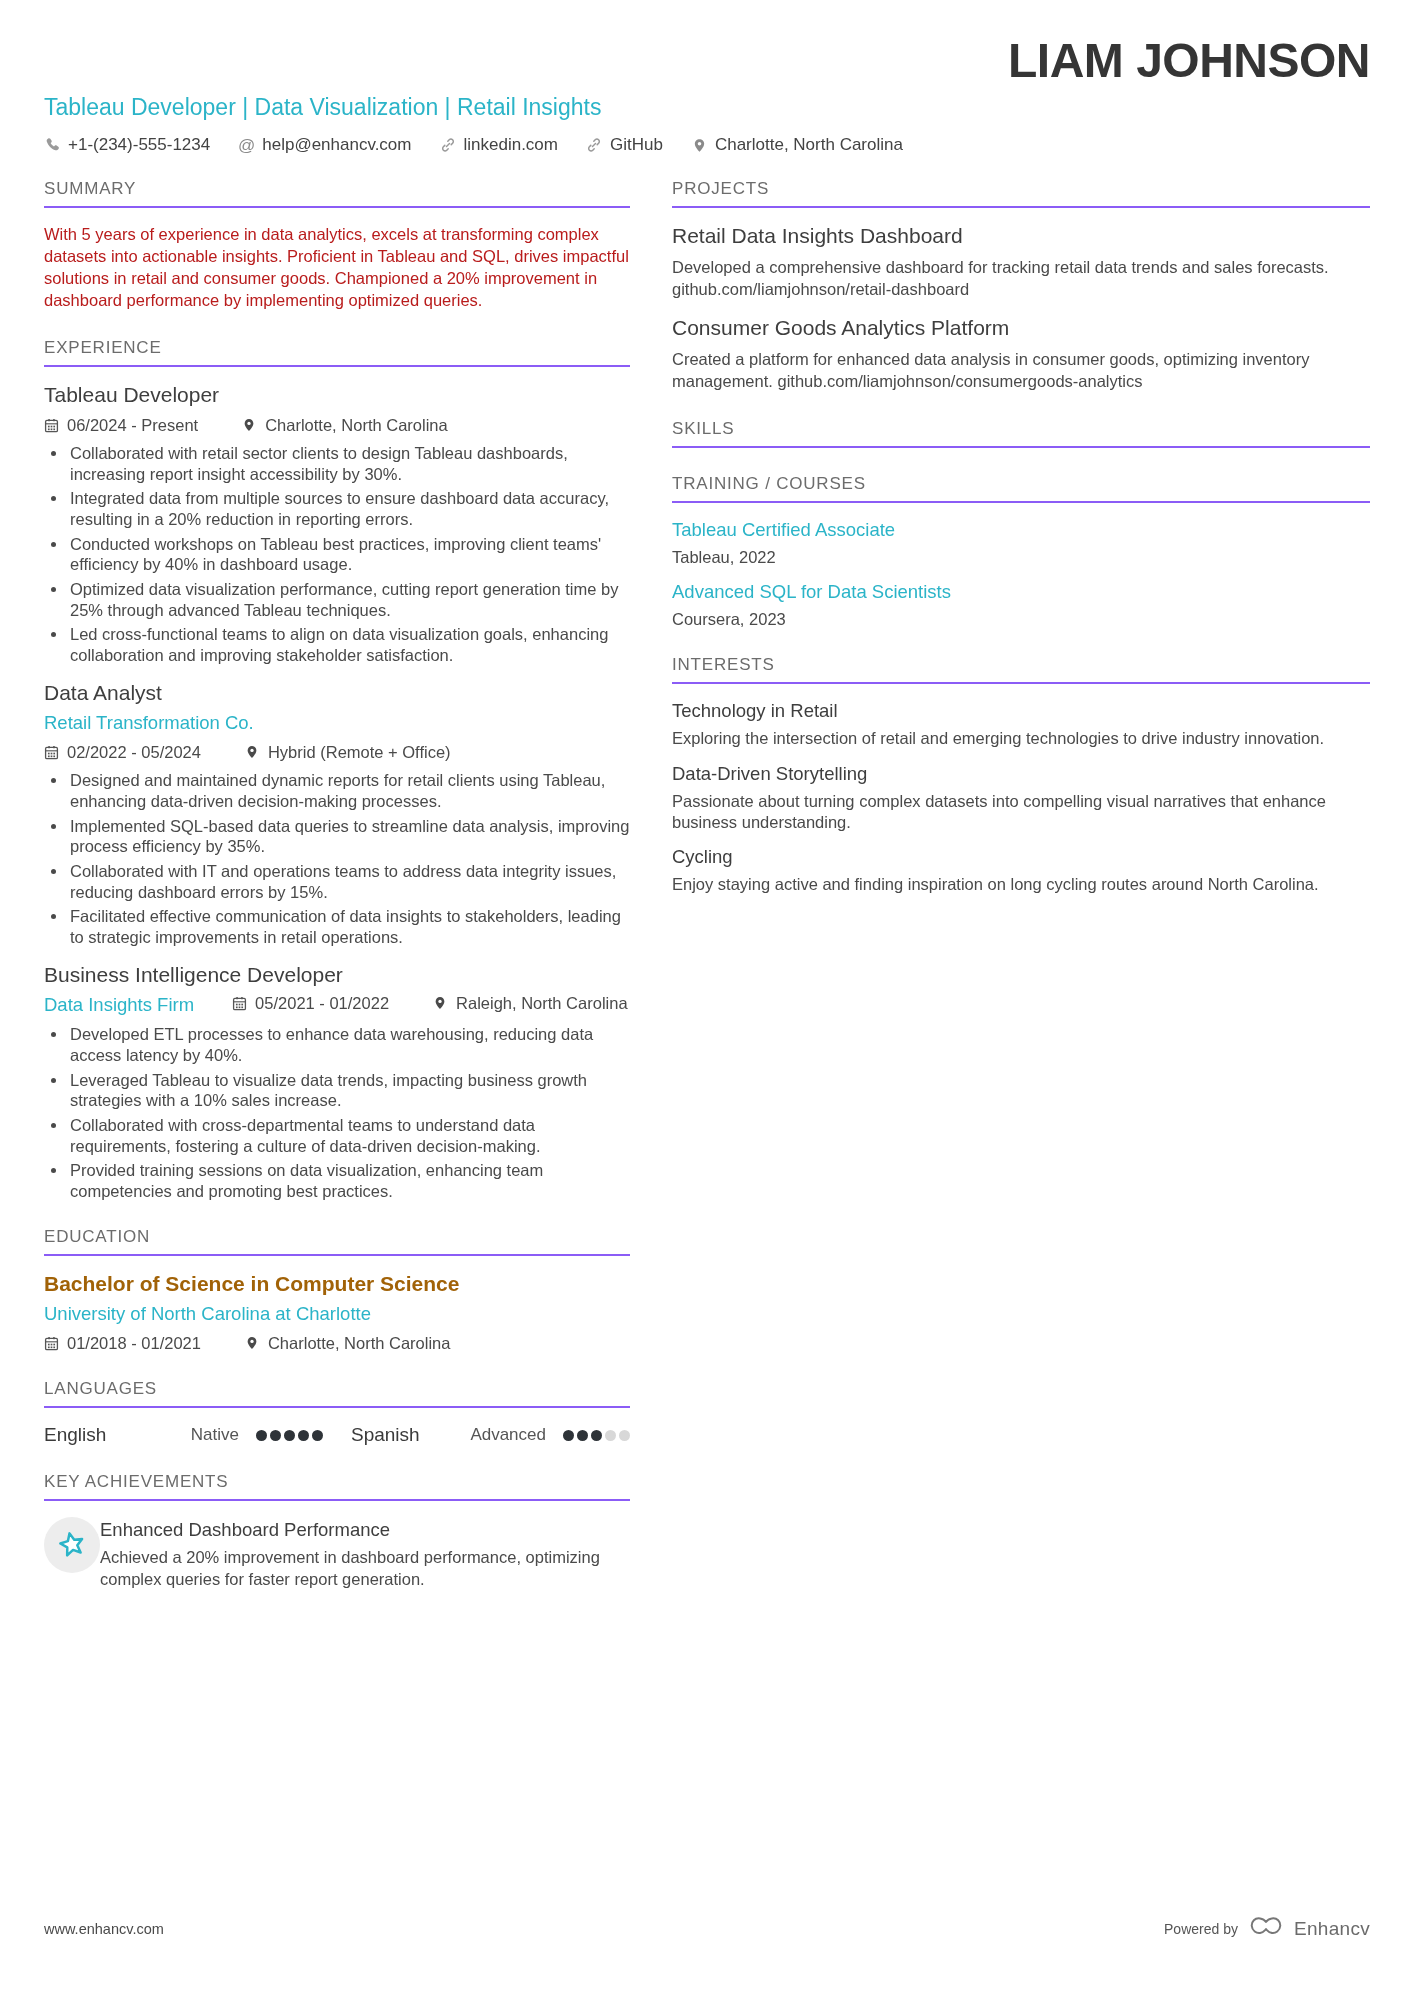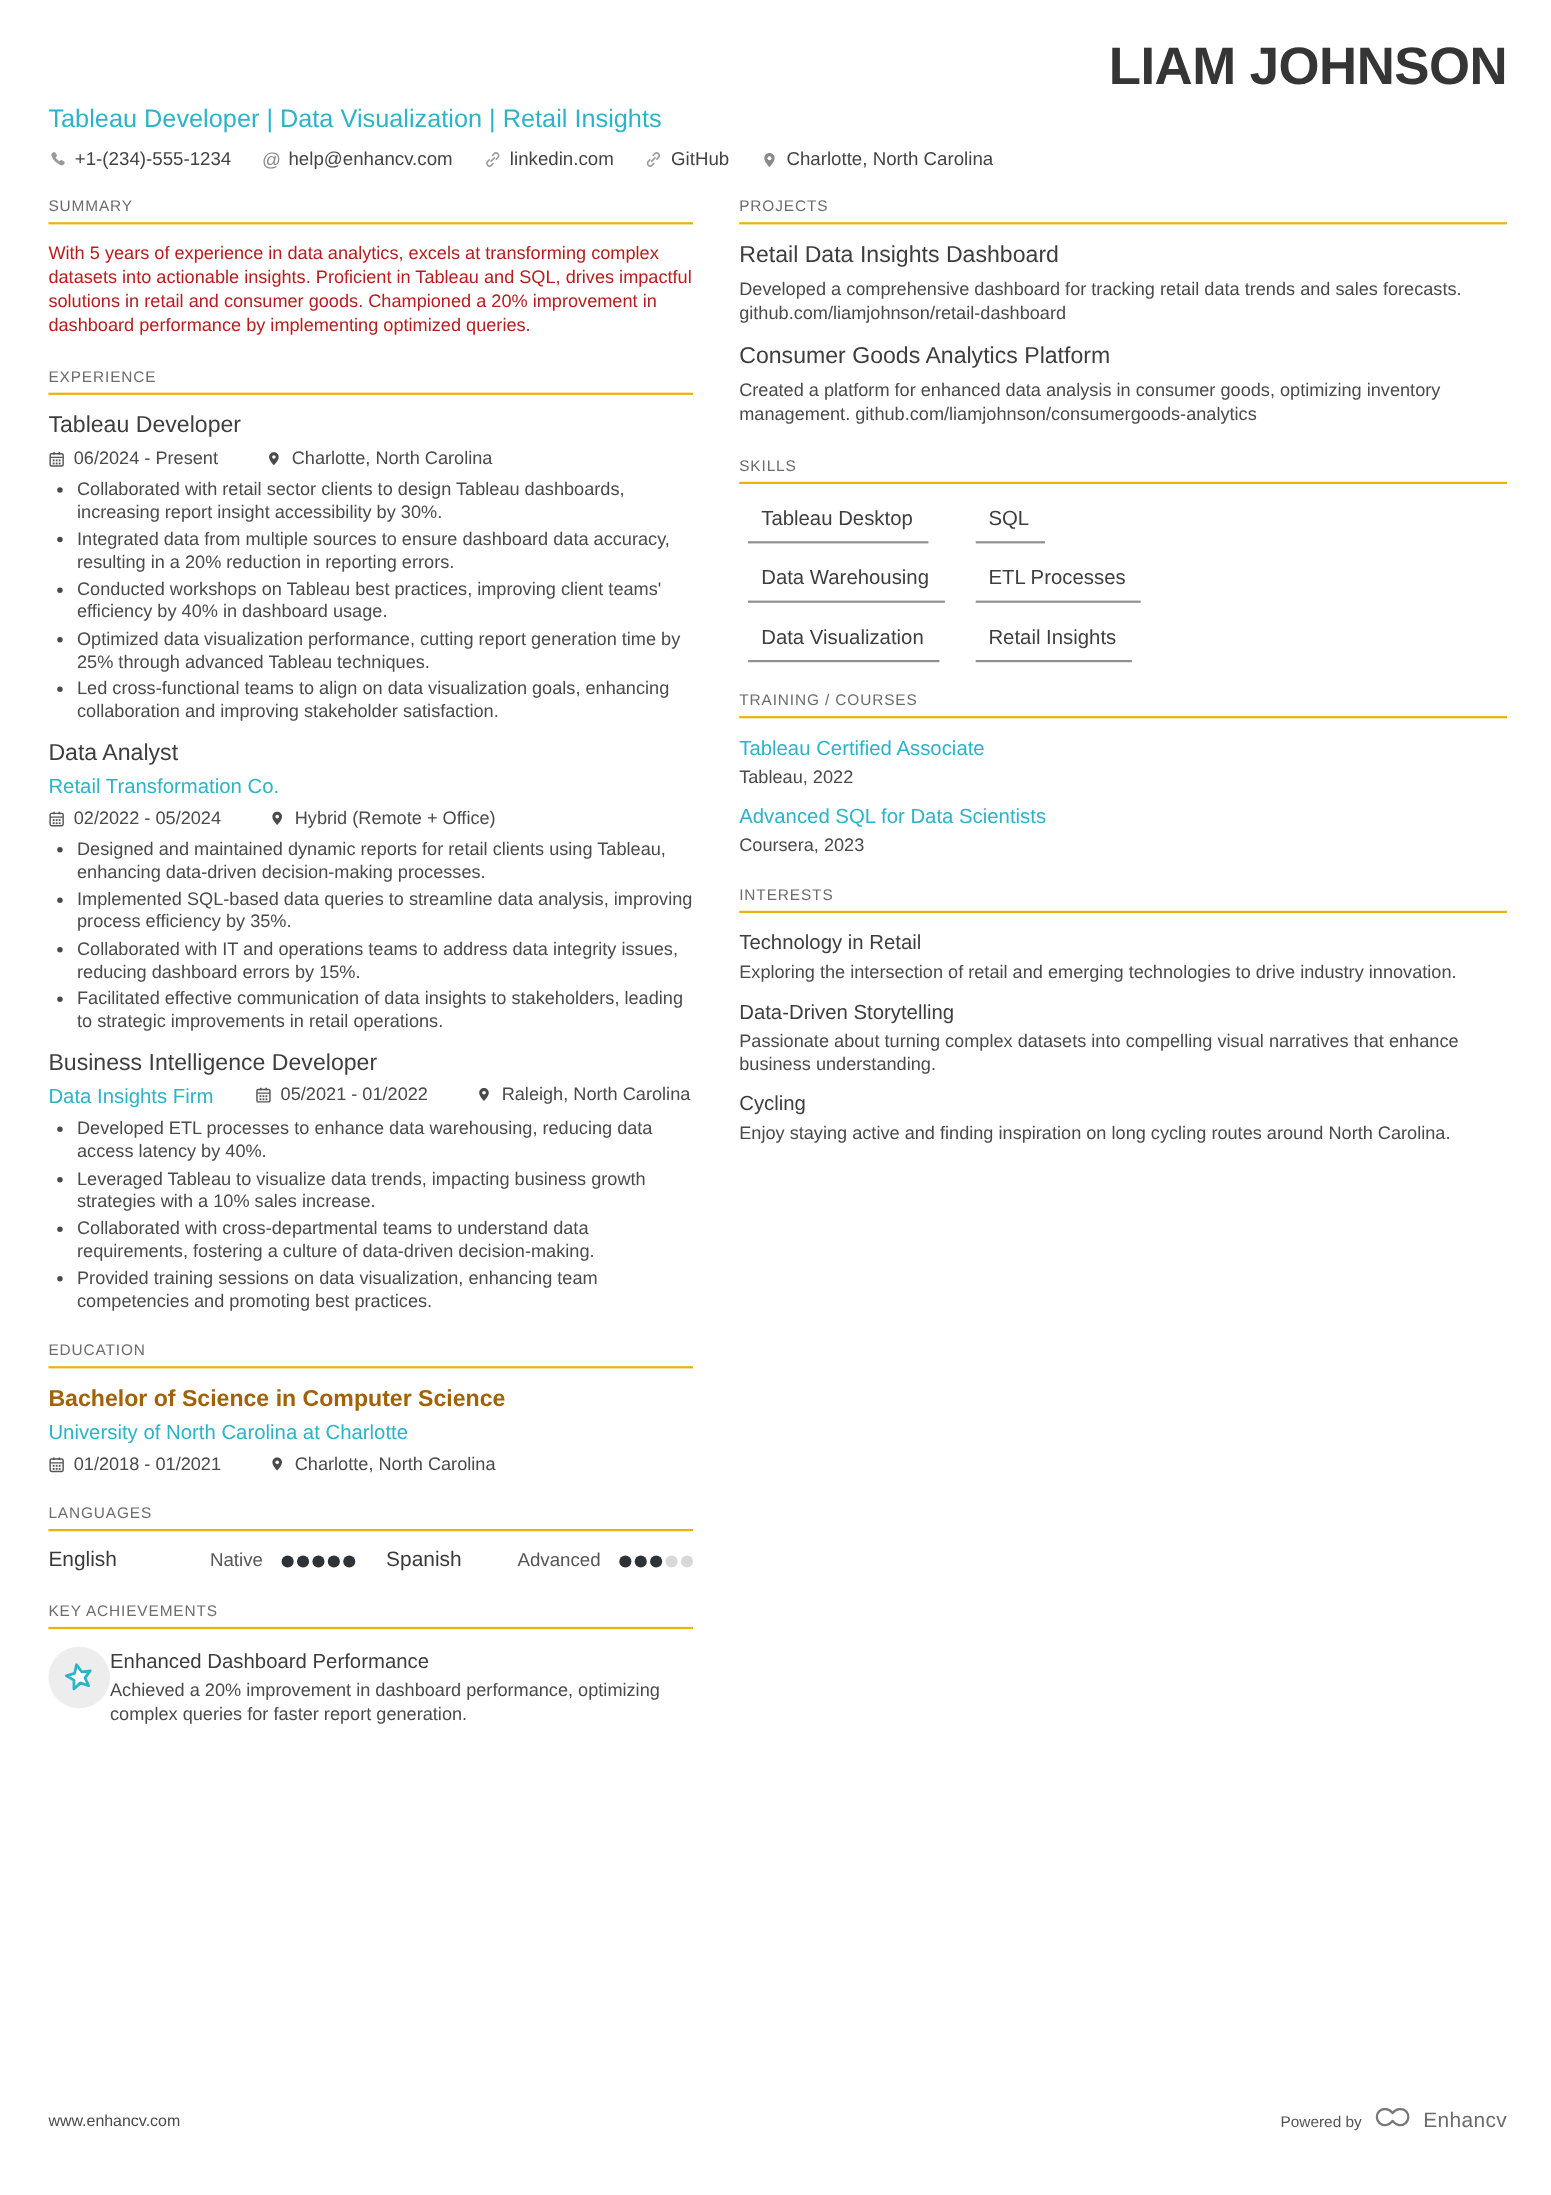--- a/index.html
+++ b/index.html
@@ -16,22 +16,22 @@
   .contact-row { display:flex; align-items:center; gap:28px; margin-top:14px; font-size:17px; color:#434343; }
   .c-item { display:inline-flex; align-items:center; gap:7px; text-decoration:none; color:#434343; }
   .c-item .ic { display:inline-flex; width:17px; height:17px; align-items:center; justify-content:center; }
   .at-glyph { color:#8a8a8a; font-size:17px; line-height:1; }
   
   .columns { display:flex; gap:42px; margin-top:24px; }
   .col-left  { width:586px; flex:none; }
   .col-right { flex:1; min-width:0; }
   
   section { margin-bottom:26px; }
-  .sec-head { font-size:14px; letter-spacing:0.8px; color:#6c6c6c; padding-bottom:7px;
-              border-bottom:2px solid #eab308; margin-bottom:16px; }
+  .sec-head { font-size:17px; letter-spacing:0.8px; color:#6c6c6c; padding-bottom:7px;
+              border-bottom:2px solid #8b5cf6; margin-bottom:16px; }
   
   .summary-text { font-size:16.5px; line-height:1.33; color:#b91c1c; }
   
   .job { margin-bottom:16px; }
   .job-title { font-size:21px; font-weight:500; color:#3e3e3e; margin-top:4px; }
   .job-sub { margin-top:7px; }
   .company { display:block; font-size:18.5px; font-weight:500; color:#2bb4c8; text-decoration:none; cursor:pointer; }
   .meta { display:flex; align-items:center; gap:44px; margin-top:9px; font-size:16.5px; color:#4a4a4a; }
   .m-item { display:inline-flex; align-items:center; gap:7px; }
   .m-item .ic { display:inline-flex; width:16px; height:16px; }
@@ -375,33 +375,20 @@
 
   <div class="proj">
     <h3 class="proj-title">Consumer Goods Analytics Platform</h3>
     <p class="proj-desc">Created a platform for enhanced data analysis in consumer goods, optimizing inventory management. github.com/liamjohnson/consumergoods-analytics</p>
   </div>
 </div>
       </section>
 
       <section>
         <div class="sec-head">SKILLS</div>
-        <div class="skills-grid" id="skills">
-  <span class="skill">Tableau Desktop</span>
-
-  <span class="skill">SQL</span>
-
-  <span class="skill">Data Warehousing</span>
-
-  <span class="skill">ETL Processes</span>
-
-  <span class="skill">Data Visualization</span>
-
-  <span class="skill">Retail Insights</span>
-</div>
       </section>
 
       <section>
         <div class="sec-head">TRAINING / COURSES</div>
         <div id="courses">
   <div class="course">
     <a class="course-title">Tableau Certified Associate</a>
     <div class="course-provider">Tableau, 2022</div>
   </div>
 

